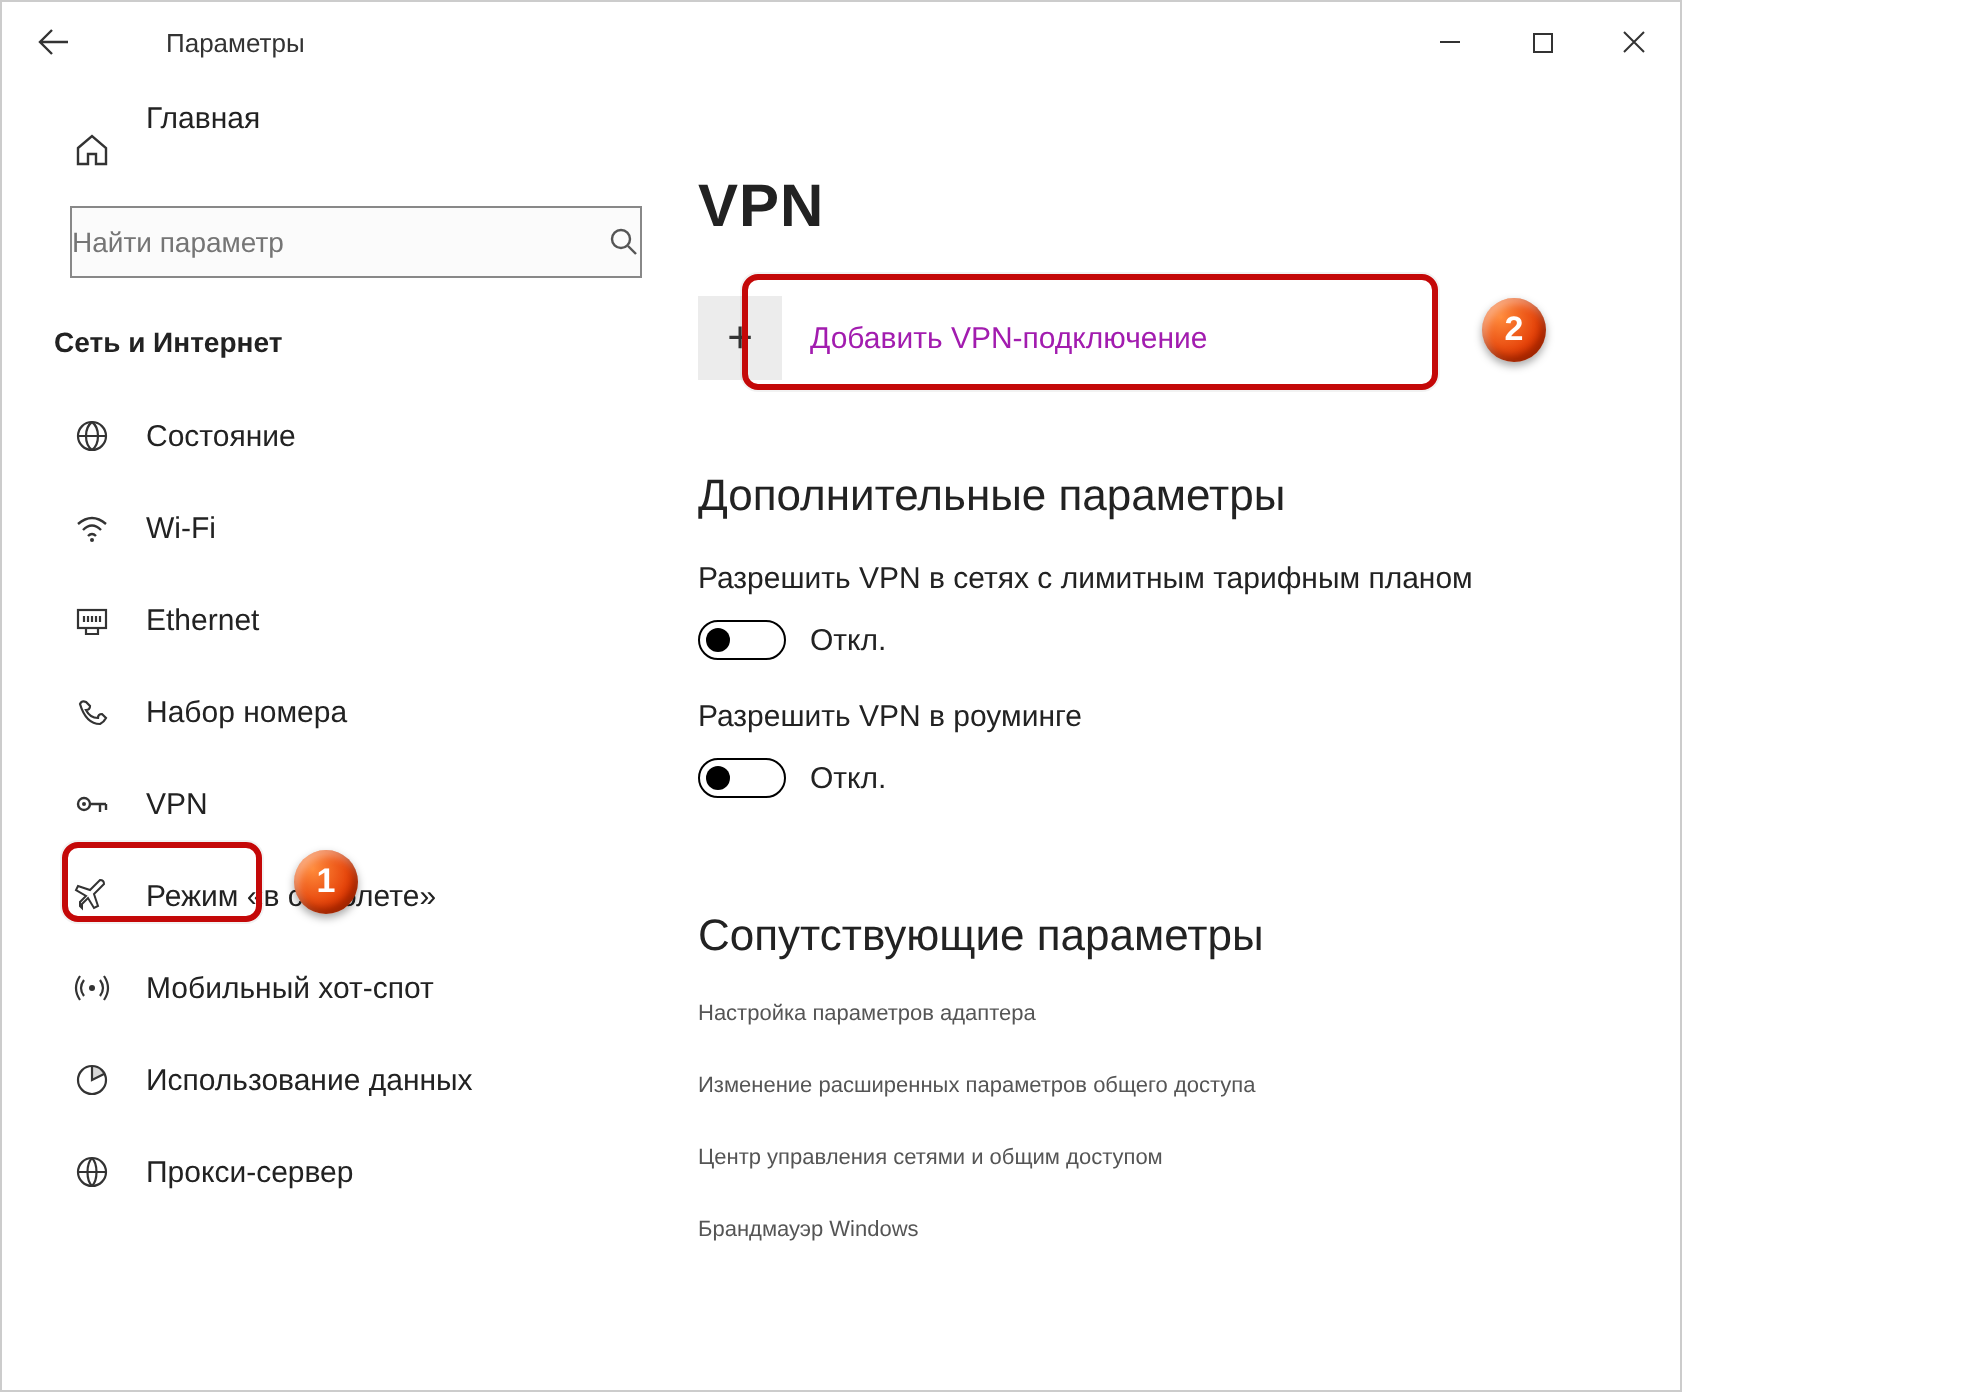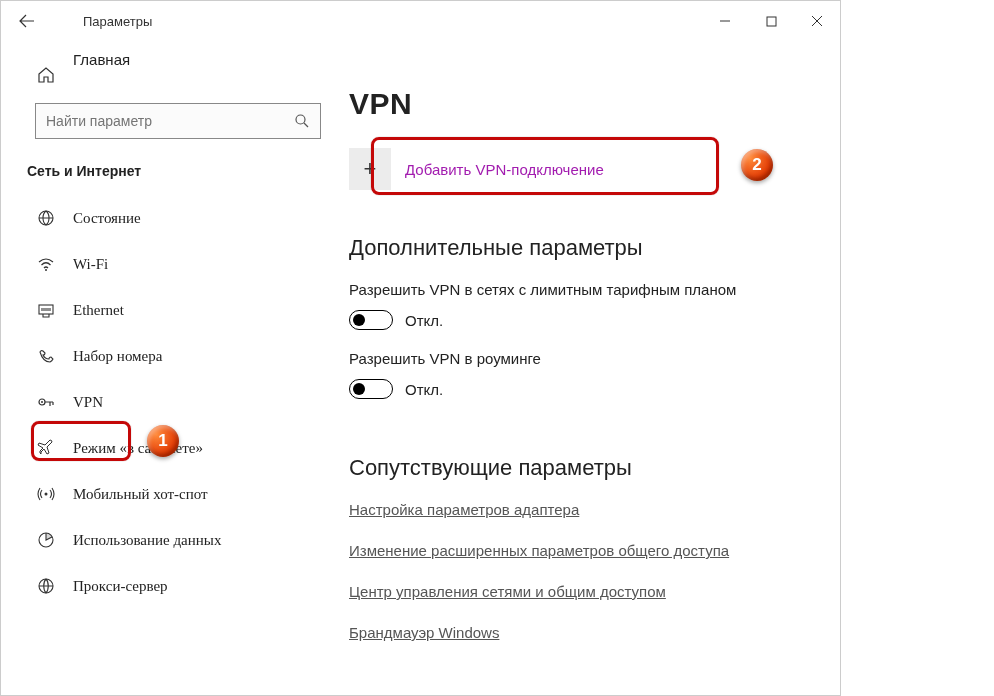--- a/index.html
+++ b/index.html
@@ -17,28 +17,28 @@
 .body-area { display: flex; height: calc(100% - 40px); }
 .sidebar { width: 340px; padding: 0 12px 0 0; position: relative; }
 .content { flex: 1; padding: 0 40px 0 8px; position: relative; }
 
 
 .side-pad { padding-left: 34px; }
 .home-row { display: flex; height: 48px; margin-top: 10px; }
 .home-row .ico { width: 22px; display:flex; align-items:center; justify-content:center; }
 .home-row .lbl { margin-left: 16px; font-size: 15px; color: #222; }
 
-.search-box { margin-top: 4px; width: 286px; height: 36px; border: 1px solid #888; background: #fbfbfb; display: flex; align-items: center; padding: 0 10px; }
+.search-box { margin-top: 4px; width: 286px; height: 36px; border: 1px solid #888; background: #fbfbfb; display: flex; align-items: center; padding: 0 0; }
 .search-box input { flex: 1; border: none; background: transparent; outline: none; font-size: 14px; color: #666; font-family: inherit; }
 .search-ico { color: #555; }
 
 .section-title { font-size: 14px; font-weight: 600; color: #222; margin-top: 24px; margin-bottom: 16px; padding-left: 26px; }
 
 .nav { list-style: none; }
-.nav-item { height: 46px; display: flex; align-items: center; padding-left: 34px; position: relative; font-family: Liberation Serif, serif; }
+.nav-item { height: 46px; display: flex; align-items: center; padding-left: 34px; position: relative; }
 .nav-item .ico { width: 22px; display:flex; align-items:center; justify-content:center; color: #333; }
 .nav-item .lbl { margin-left: 16px; font-size: 15px; color: #222; }
 .nav-item.selected { }
 
 
 .callout-box { position: absolute; border: 3px solid #c40808; border-radius: 8px; box-shadow: 0 0 0 1px rgba(0,0,0,0.05); pointer-events: none; }
 .callout-nav { left: 30px; top: 420px; width: 100px; height: 40px; }
 .callout-add { left: 370px; top: 136px; width: 348px; height: 58px; }
 
 .badge { position: absolute; width: 32px; height: 32px; border-radius: 50%; background: radial-gradient(circle at 30% 30%, #ff8a3a, #e03400 70%); box-shadow: 0 2px 4px rgba(0,0,0,0.35), inset -2px -3px 4px rgba(0,0,0,0.3), inset 2px 3px 4px rgba(255,255,255,0.4); display:flex; align-items:center; justify-content:center; color:#fff; font-weight:700; font-size:17px; pointer-events: none; }
@@ -56,21 +56,21 @@
 
 .setting-row { margin-top: 20px; }
 .setting-row .label { font-size: 15px; color: #222; }
 .toggle-row { display:flex; align-items:center; margin-top: 12px; }
 .toggle { width: 44px; height: 20px; border: 1.5px solid #000; border-radius: 10px; position: relative; }
 .toggle .knob { width: 12px; height: 12px; background: #000; border-radius: 50%; position: absolute; left: 3px; top: 2.5px; }
 .toggle-label { margin-left: 12px; font-size: 15px; color: #222; }
 
 .related-h2 { margin-top: 56px; }
 .link-list { margin-top: 20px; }
-.link-item { font-size: 15px; color: #555; margin-bottom: 24px; text-decoration: underline; }
+.link-item { font-size: 11px; color: #555; margin-bottom: 24px; }
 
 svg { display:block; }
 </style>
 </head>
 <body>
 
 <div class="outer">
 
   <div class="titlebar">
     <div class="back-btn">

